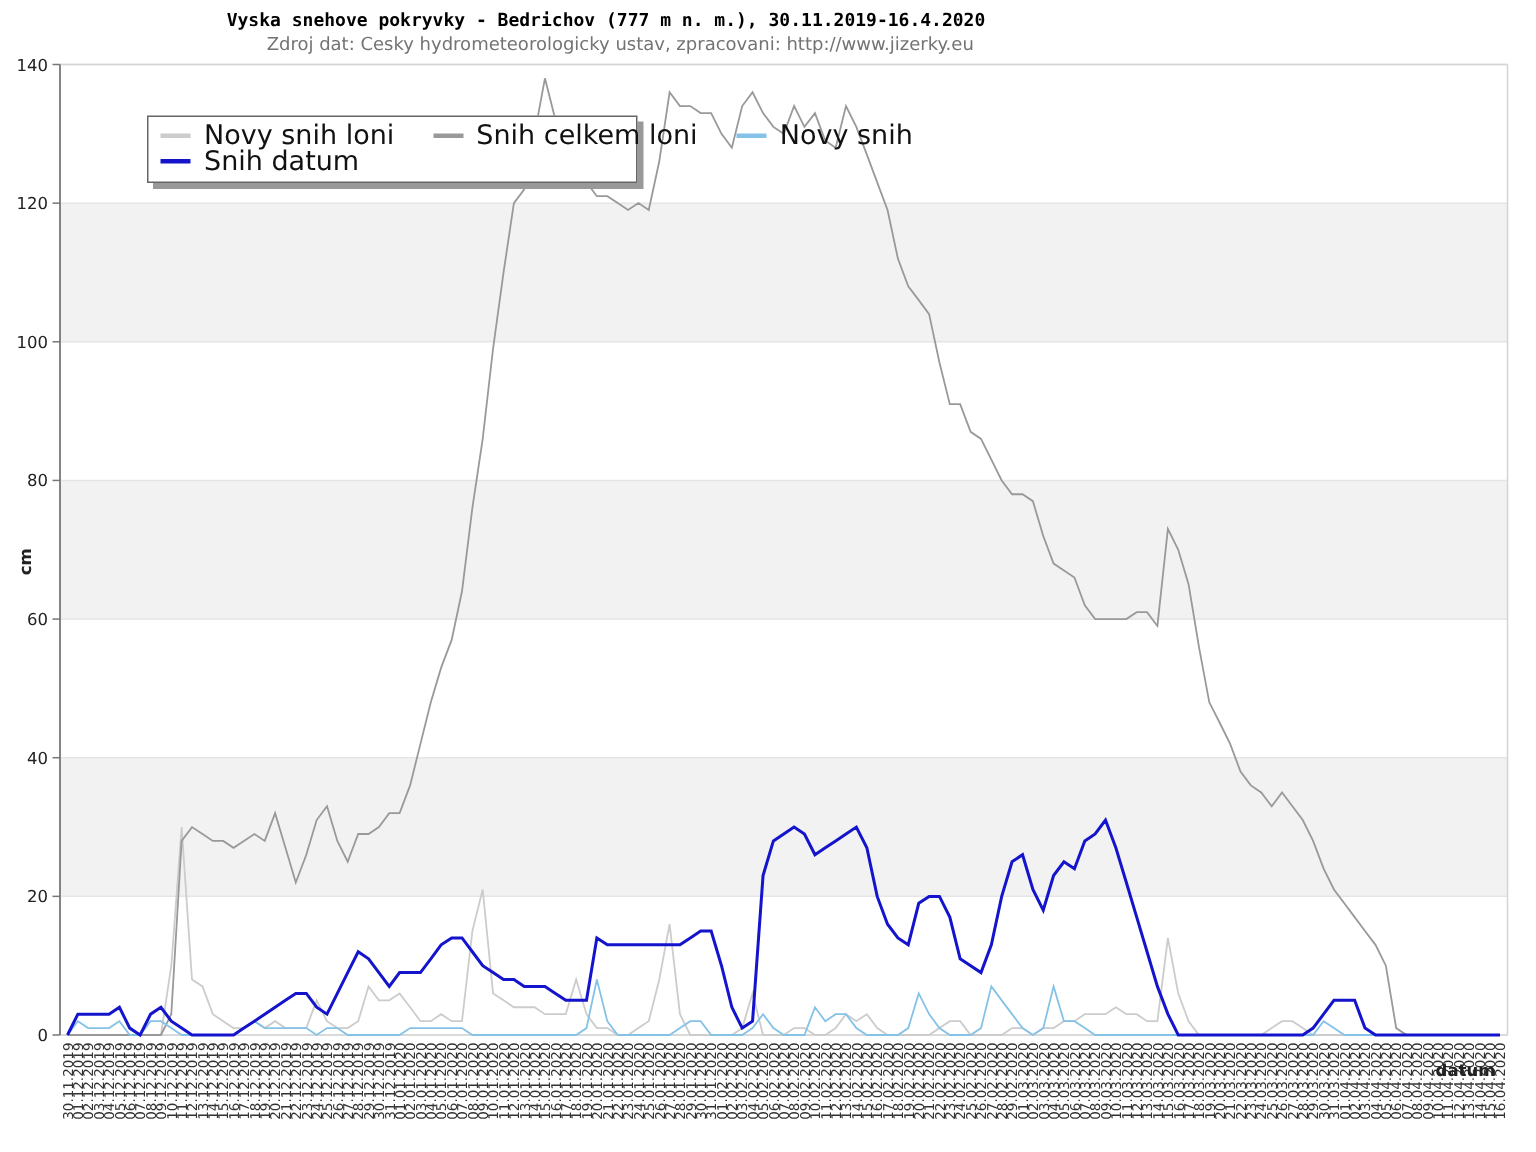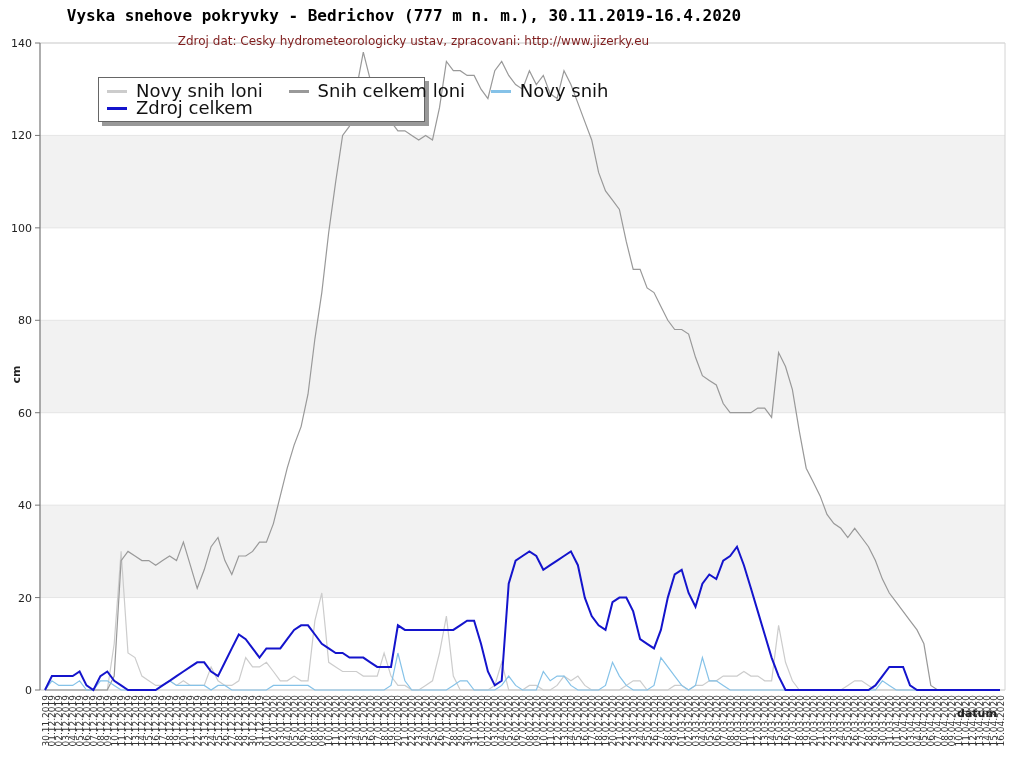--- a/index.html
+++ b/index.html
@@ -1,22 +1,22 @@
 <!DOCTYPE html>
 <html><head>
 <meta charset="utf-8">
 <style>
   html,body{margin:0;padding:0;background:#fff;}
   #page{position:relative;width:1024px;height:768px;background:#ffffff;overflow:hidden;
         font-family:"DejaVu Sans",sans-serif;}
   #chart-svg{position:absolute;left:0;top:0;}
   .hdr{position:absolute;left:0;top:6px;width:808px;text-align:center;
-       font-family:"DejaVu Sans Mono",monospace;font-weight:bold;font-size:16px;color:#000;}
-  .sub{position:absolute;left:0;top:34px;width:827px;text-align:center;
-       font-family:"DejaVu Sans",sans-serif;font-size:12px;color:#7f1d1d;}
+       font-family:"DejaVu Sans Mono",monospace;font-weight:bold;font-size:12px;color:#000;}
+  .sub{position:absolute;left:0;top:22px;width:827px;text-align:center;
+       font-family:"DejaVu Sans",sans-serif;font-size:12px;color:#737373;}
   #legend{position:absolute;left:98px;top:77px;width:309px;background:#ffffff;
           border:1px solid #666;box-shadow:4px 4px 0 #999;padding:4px 8px 5px 8px;
           font-size:18px;color:#111;line-height:17px;}
   .lrow{white-space:nowrap;}
   .litem{display:inline-block;margin-right:20px;}
   .sw{display:inline-block;width:20px;height:3px;vertical-align:middle;margin-right:9px;
       margin-top:-2px;background:#000;}
   #ylab{position:absolute;left:8px;top:368px;transform:rotate(-90deg);transform-origin:center;
         font-size:11px;font-weight:bold;color:#222;}
   #xlab{position:absolute;left:948px;top:707px;width:58px;text-align:center;
@@ -216,19 +216,19 @@
   <div class="hdr">Vyska snehove pokryvky - Bedrichov (777 m n. m.), 30.11.2019-16.4.2020</div>
   <div class="sub">Zdroj dat: Cesky hydrometeorologicky ustav, zpracovani: http://www.jizerky.eu</div>
 
   <div id="legend">
     <div class="lrow">
       <span class="litem"><span class="sw" style="background: rgb(204, 204, 204);"></span><span>Novy snih loni</span></span>
       <span class="litem"><span class="sw" style="background: rgb(153, 153, 153);"></span><span>Snih celkem loni</span></span>
       <span class="litem"><span class="sw" style="background: rgb(133, 194, 232);"></span><span>Novy snih</span></span>
     </div>
     <div class="lrow">
-      <span class="litem"><span class="sw" style="background: rgb(20, 20, 204);"></span><span>Zdroj celkem</span></span>
+      <span class="litem"><span class="sw" style="background: rgb(20, 20, 204);"></span><span>Snih datum</span></span>
     </div>
   </div>
 
   <div id="ylab">cm</div>
   <div id="xlab">datum</div>
 </div>
 
 </body></html>

